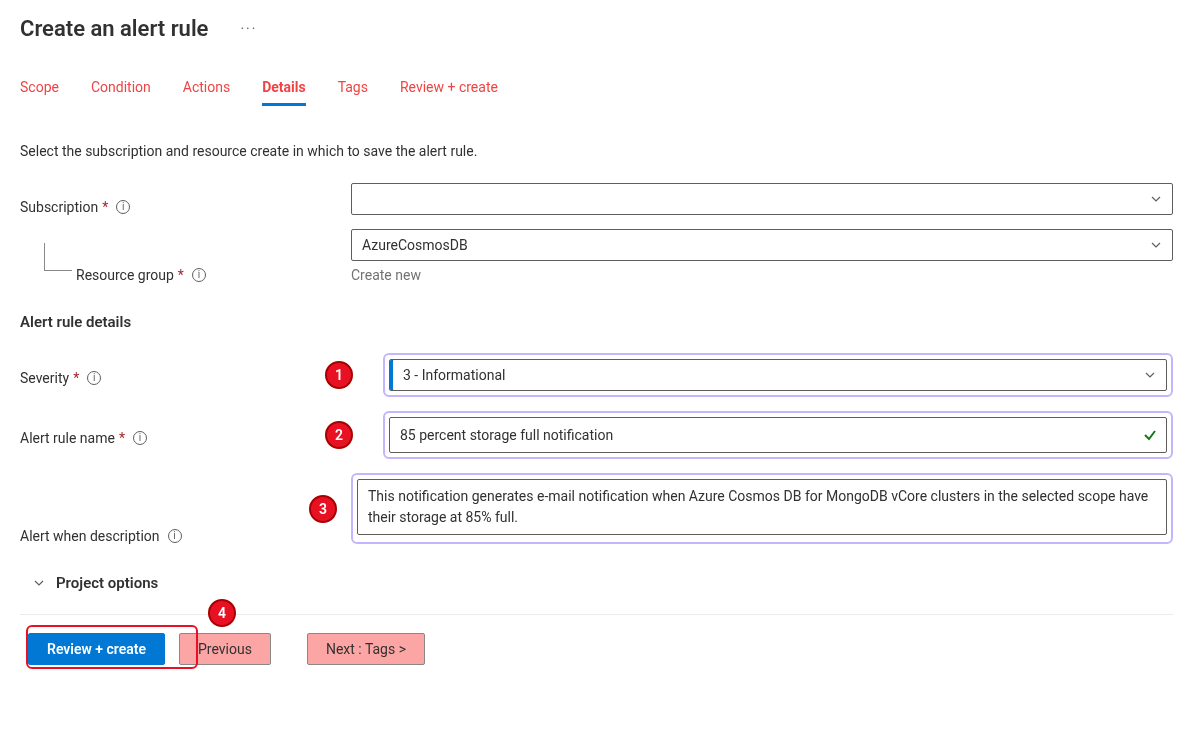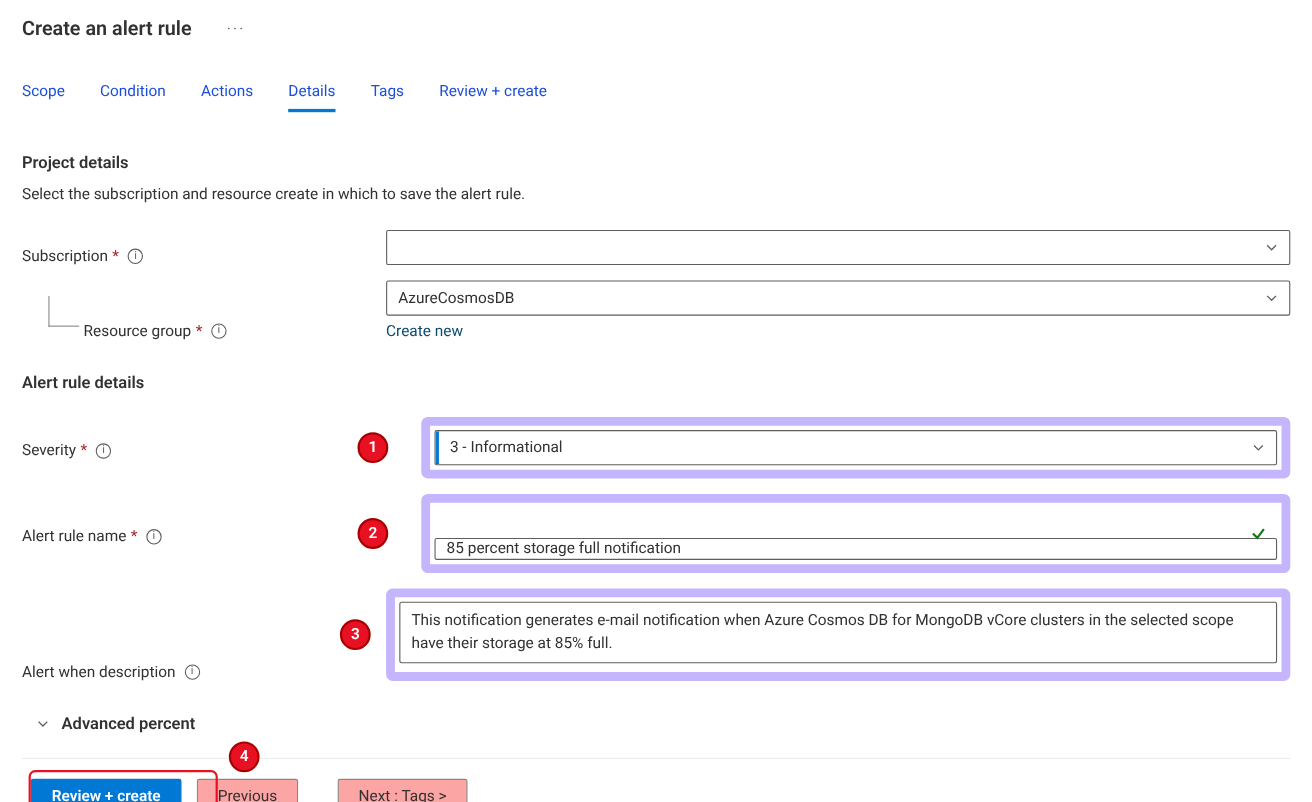--- a/index.html
+++ b/index.html
@@ -14,47 +14,47 @@
   .page {
     width: 1193px;
     padding: 16px 20px 20px 20px;
   }
   .title-row {
     display: flex;
     align-items: center;
     margin-bottom: 30px;
   }
   .page-title {
-    font-size: 18px;
+    font-size: 22px;
     font-weight: 600;
     margin: 0;
     color: #323130;
   }
   .title-more {
     margin-left: 32px;
     font-size: 14px;
     color: #605e5c;
     cursor: pointer;
     letter-spacing: 2px;
   }
   .tabs {
     display: flex;
     border-bottom: 1px solid transparent;
     margin-bottom: 36px;
   }
   .tab {
     padding: 8px 0;
     margin-right: 32px;
     font-size: 14px;
-    color: #1d4ed8;
+    color: #ef4444;
     cursor: pointer;
     border-bottom: 3px solid transparent;
   }
   .tab.active {
-    font-weight: 400;
+    font-weight: 700;
     border-bottom-color: #0078d4;
   }
   .section-title {
     font-size: 15px;
     font-weight: 600;
     margin: 0 0 12px 0;
   }
   .section-sub {
     font-size: 14px;
     color: #323130;
@@ -149,46 +149,45 @@
     align-items: center;
     height: 32px;
   }
   .select .chevron {
     position: absolute;
     right: 10px;
     top: 50%;
     transform: translateY(-50%);
   }
   .input {
-    height: 20px;
-    margin-top: 28px;
+    height: 36px;
   }
   .input-wrap {
     position: relative;
   }
   .input-wrap .check {
     position: absolute;
     right: 10px;
     top: 50%;
     transform: translateY(-50%);
   }
   .textarea {
     min-height: 48px;
     resize: none;
     padding: 6px 10px;
     line-height: 1.5;
   }
   .link {
-    color: #0c4a6e;
+    color: #737373;
     font-size: 14px;
     margin-top: 6px;
     cursor: pointer;
   }
   .highlight-box {
-    border: 8px solid #c4b5fd;
+    border: 2px solid #c4b5fd;
     border-radius: 6px;
     padding: 4px;
   }
   .highlight-box .select,
   .highlight-box .input,
   .highlight-box .textarea {
     border-color: #605e5c;
   }
   .severity-select {
     border: 1px solid #605e5c;
@@ -266,21 +265,20 @@
 
   <div class="tabs">
     <div class="tab">Scope</div>
     <div class="tab">Condition</div>
     <div class="tab">Actions</div>
     <div class="tab active">Details</div>
     <div class="tab">Tags</div>
     <div class="tab">Review + create</div>
   </div>
 
-  <div class="section-title">Project details</div>
   <div class="section-sub">Select the subscription and resource create in which to save the alert rule.</div>
 
   <div class="form-row">
     <div class="label-col">
       <span>Subscription</span>
       <span class="req">*</span>
       <span class="info">i</span>
     </div>
     <div class="marker-col"></div>
     <div class="field-col">
@@ -368,21 +366,21 @@
       <div class="highlight-box">
         <textarea class="textarea input-purple" style="">This notification generates e-mail notification when Azure Cosmos DB for MongoDB vCore clusters in the selected scope have their storage at 85% full.</textarea>
       </div>
     </div>
   </div>
 
   <div class="adv-row">
     <svg class="chev" width="14" height="14" viewBox="0 0 14 14">
         <path d="M3 5 L7 9 L11 5"></path>
       </svg>
-    <span>Advanced percent</span>
+    <span>Project options</span>
   </div>
 
   <div class="footer">
     <div class="footer-highlight"></div>
     <div class="num-badge footer-marker">4</div>
     <button class="btn primary" style="margin-left:8px;">Review + create</button>
     <button class="btn">Previous</button>
     <button class="btn" style="margin-left:22px;">Next : Tags &gt;</button>
   </div>
 

